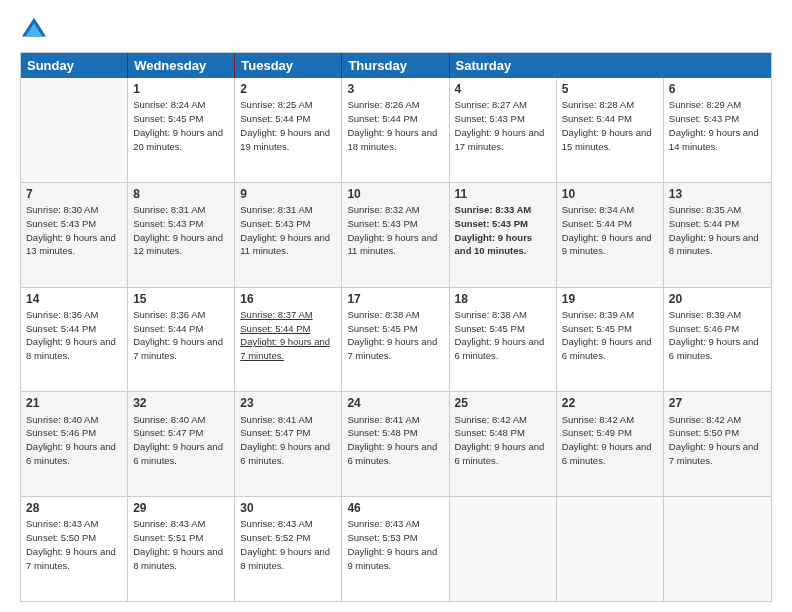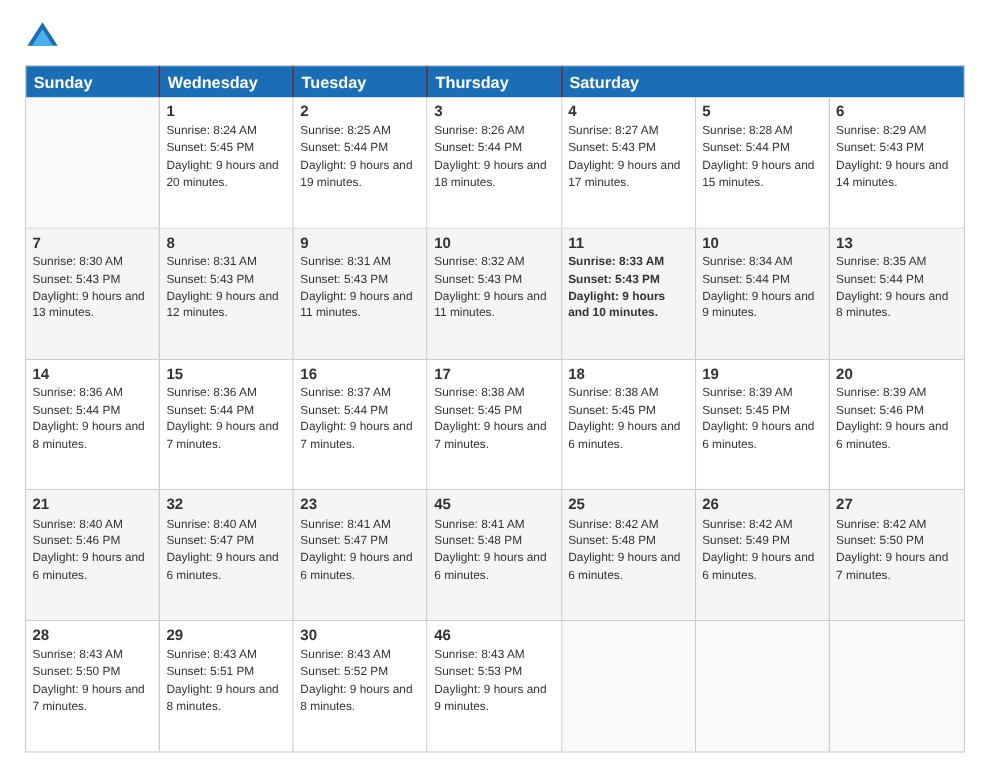--- a/index.html
+++ b/index.html
@@ -184,21 +184,21 @@
 Sunset: 5:44 PM
 Daylight: 9 hours and 8 minutes.</span></div>
         </div>
         <div class="cal-row">
           <div class="cal-cell"><span class="day-num">14</span><span class="cell-text" style="white-space: pre-line;">Sunrise: 8:36 AM
 Sunset: 5:44 PM
 Daylight: 9 hours and 8 minutes.</span></div>
           <div class="cal-cell"><span class="day-num">15</span><span class="cell-text" style="white-space: pre-line;">Sunrise: 8:36 AM
 Sunset: 5:44 PM
 Daylight: 9 hours and 7 minutes.</span></div>
-          <div class="cal-cell"><span class="day-num">16</span><span class="cell-text" style="white-space: pre-line;">Sunrise: 8:37 AM
+          <div class="cal-cell"><span class="day-num">16</span><span class="cell-text" style="white-space: pre-line; text-decoration: underline;">Sunrise: 8:37 AM
 Sunset: 5:44 PM
 Daylight: 9 hours and 7 minutes.</span></div>
           <div class="cal-cell"><span class="day-num">17</span><span class="cell-text" style="white-space: pre-line;">Sunrise: 8:38 AM
 Sunset: 5:45 PM
 Daylight: 9 hours and 7 minutes.</span></div>
           <div class="cal-cell"><span class="day-num">18</span><span class="cell-text" style="white-space: pre-line;">Sunrise: 8:38 AM
 Sunset: 5:45 PM
 Daylight: 9 hours and 6 minutes.</span></div>
           <div class="cal-cell"><span class="day-num">19</span><span class="cell-text" style="white-space: pre-line;">Sunrise: 8:39 AM
 Sunset: 5:45 PM
@@ -210,27 +210,27 @@
         <div class="cal-row">
           <div class="cal-cell"><span class="day-num">21</span><span class="cell-text" style="white-space: pre-line;">Sunrise: 8:40 AM
 Sunset: 5:46 PM
 Daylight: 9 hours and 6 minutes.</span></div>
           <div class="cal-cell"><span class="day-num">32</span><span class="cell-text" style="white-space: pre-line;">Sunrise: 8:40 AM
 Sunset: 5:47 PM
 Daylight: 9 hours and 6 minutes.</span></div>
           <div class="cal-cell"><span class="day-num">23</span><span class="cell-text" style="white-space: pre-line;">Sunrise: 8:41 AM
 Sunset: 5:47 PM
 Daylight: 9 hours and 6 minutes.</span></div>
-          <div class="cal-cell"><span class="day-num">45</span><span class="cell-text" style="white-space: pre-line;">Sunrise: 8:41 AM
+          <div class="cal-cell"><span class="day-num">24</span><span class="cell-text" style="white-space: pre-line;">Sunrise: 8:41 AM
 Sunset: 5:48 PM
 Daylight: 9 hours and 6 minutes.</span></div>
           <div class="cal-cell"><span class="day-num">25</span><span class="cell-text" style="white-space: pre-line;">Sunrise: 8:42 AM
 Sunset: 5:48 PM
 Daylight: 9 hours and 6 minutes.</span></div>
-          <div class="cal-cell"><span class="day-num">26</span><span class="cell-text" style="white-space: pre-line;">Sunrise: 8:42 AM
+          <div class="cal-cell"><span class="day-num">22</span><span class="cell-text" style="white-space: pre-line;">Sunrise: 8:42 AM
 Sunset: 5:49 PM
 Daylight: 9 hours and 6 minutes.</span></div>
           <div class="cal-cell"><span class="day-num">27</span><span class="cell-text" style="white-space: pre-line;">Sunrise: 8:42 AM
 Sunset: 5:50 PM
 Daylight: 9 hours and 7 minutes.</span></div>
         </div>
         <div class="cal-row">
           <div class="cal-cell"><span class="day-num">28</span><span class="cell-text" style="white-space: pre-line;">Sunrise: 8:43 AM
 Sunset: 5:50 PM
 Daylight: 9 hours and 7 minutes.</span></div>

